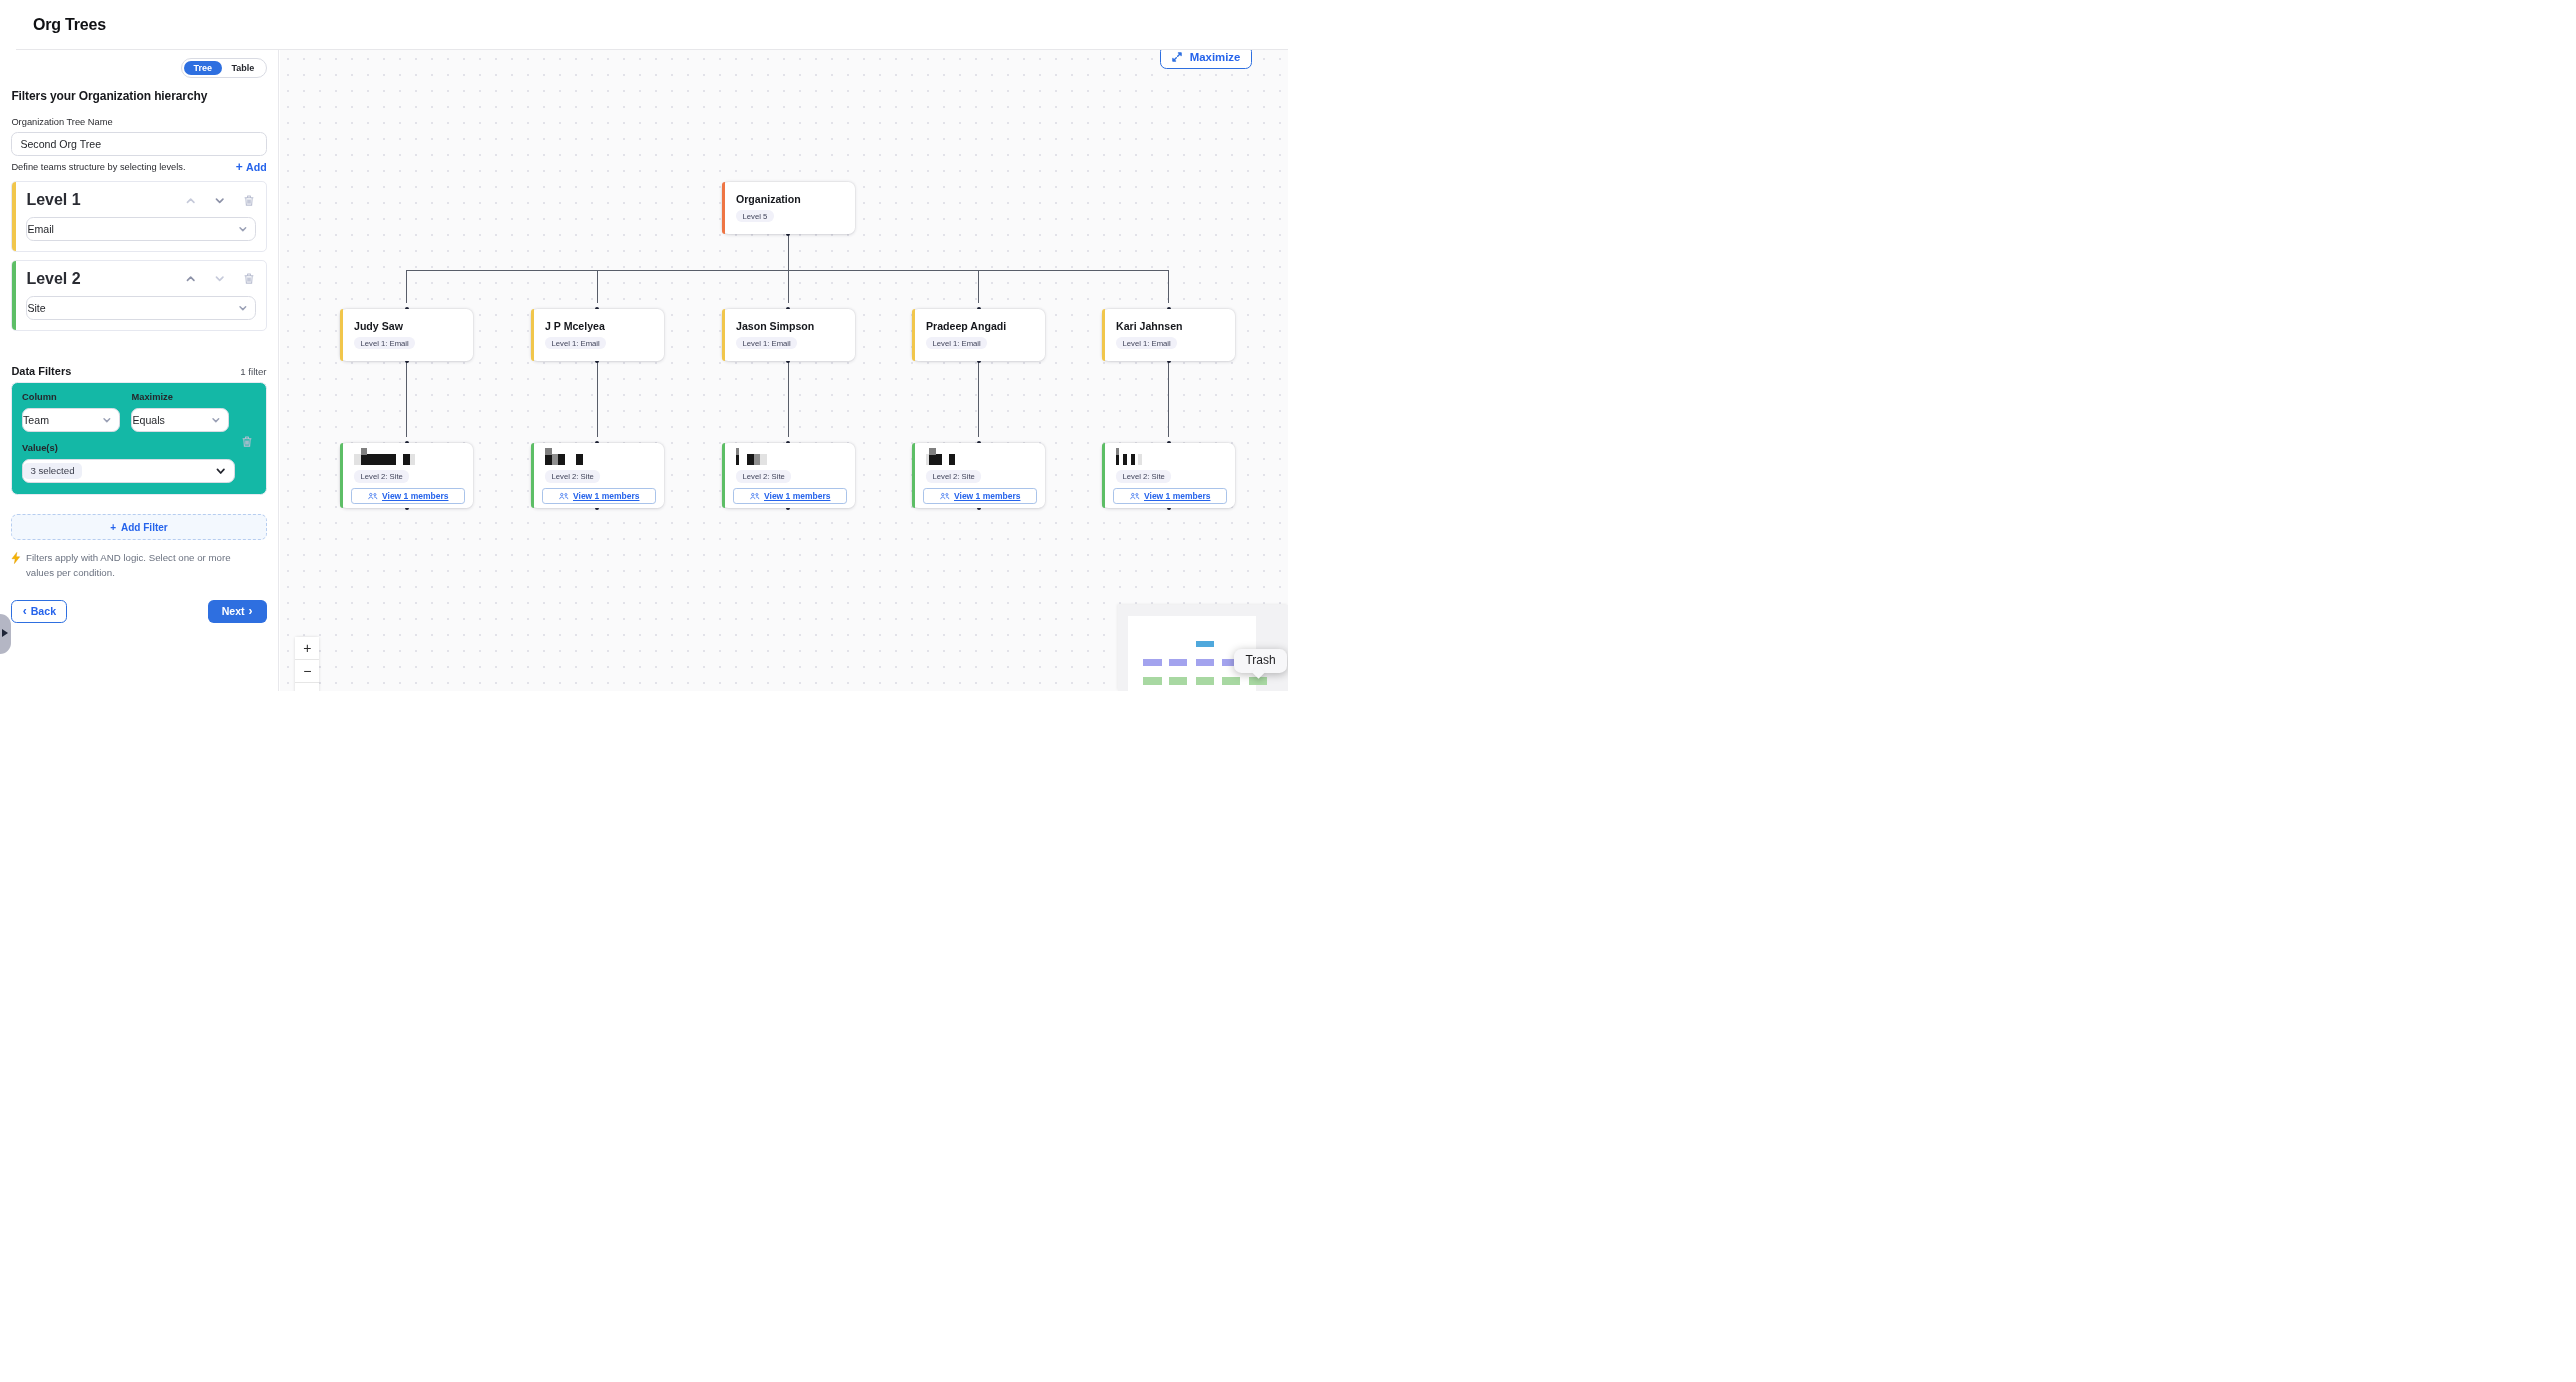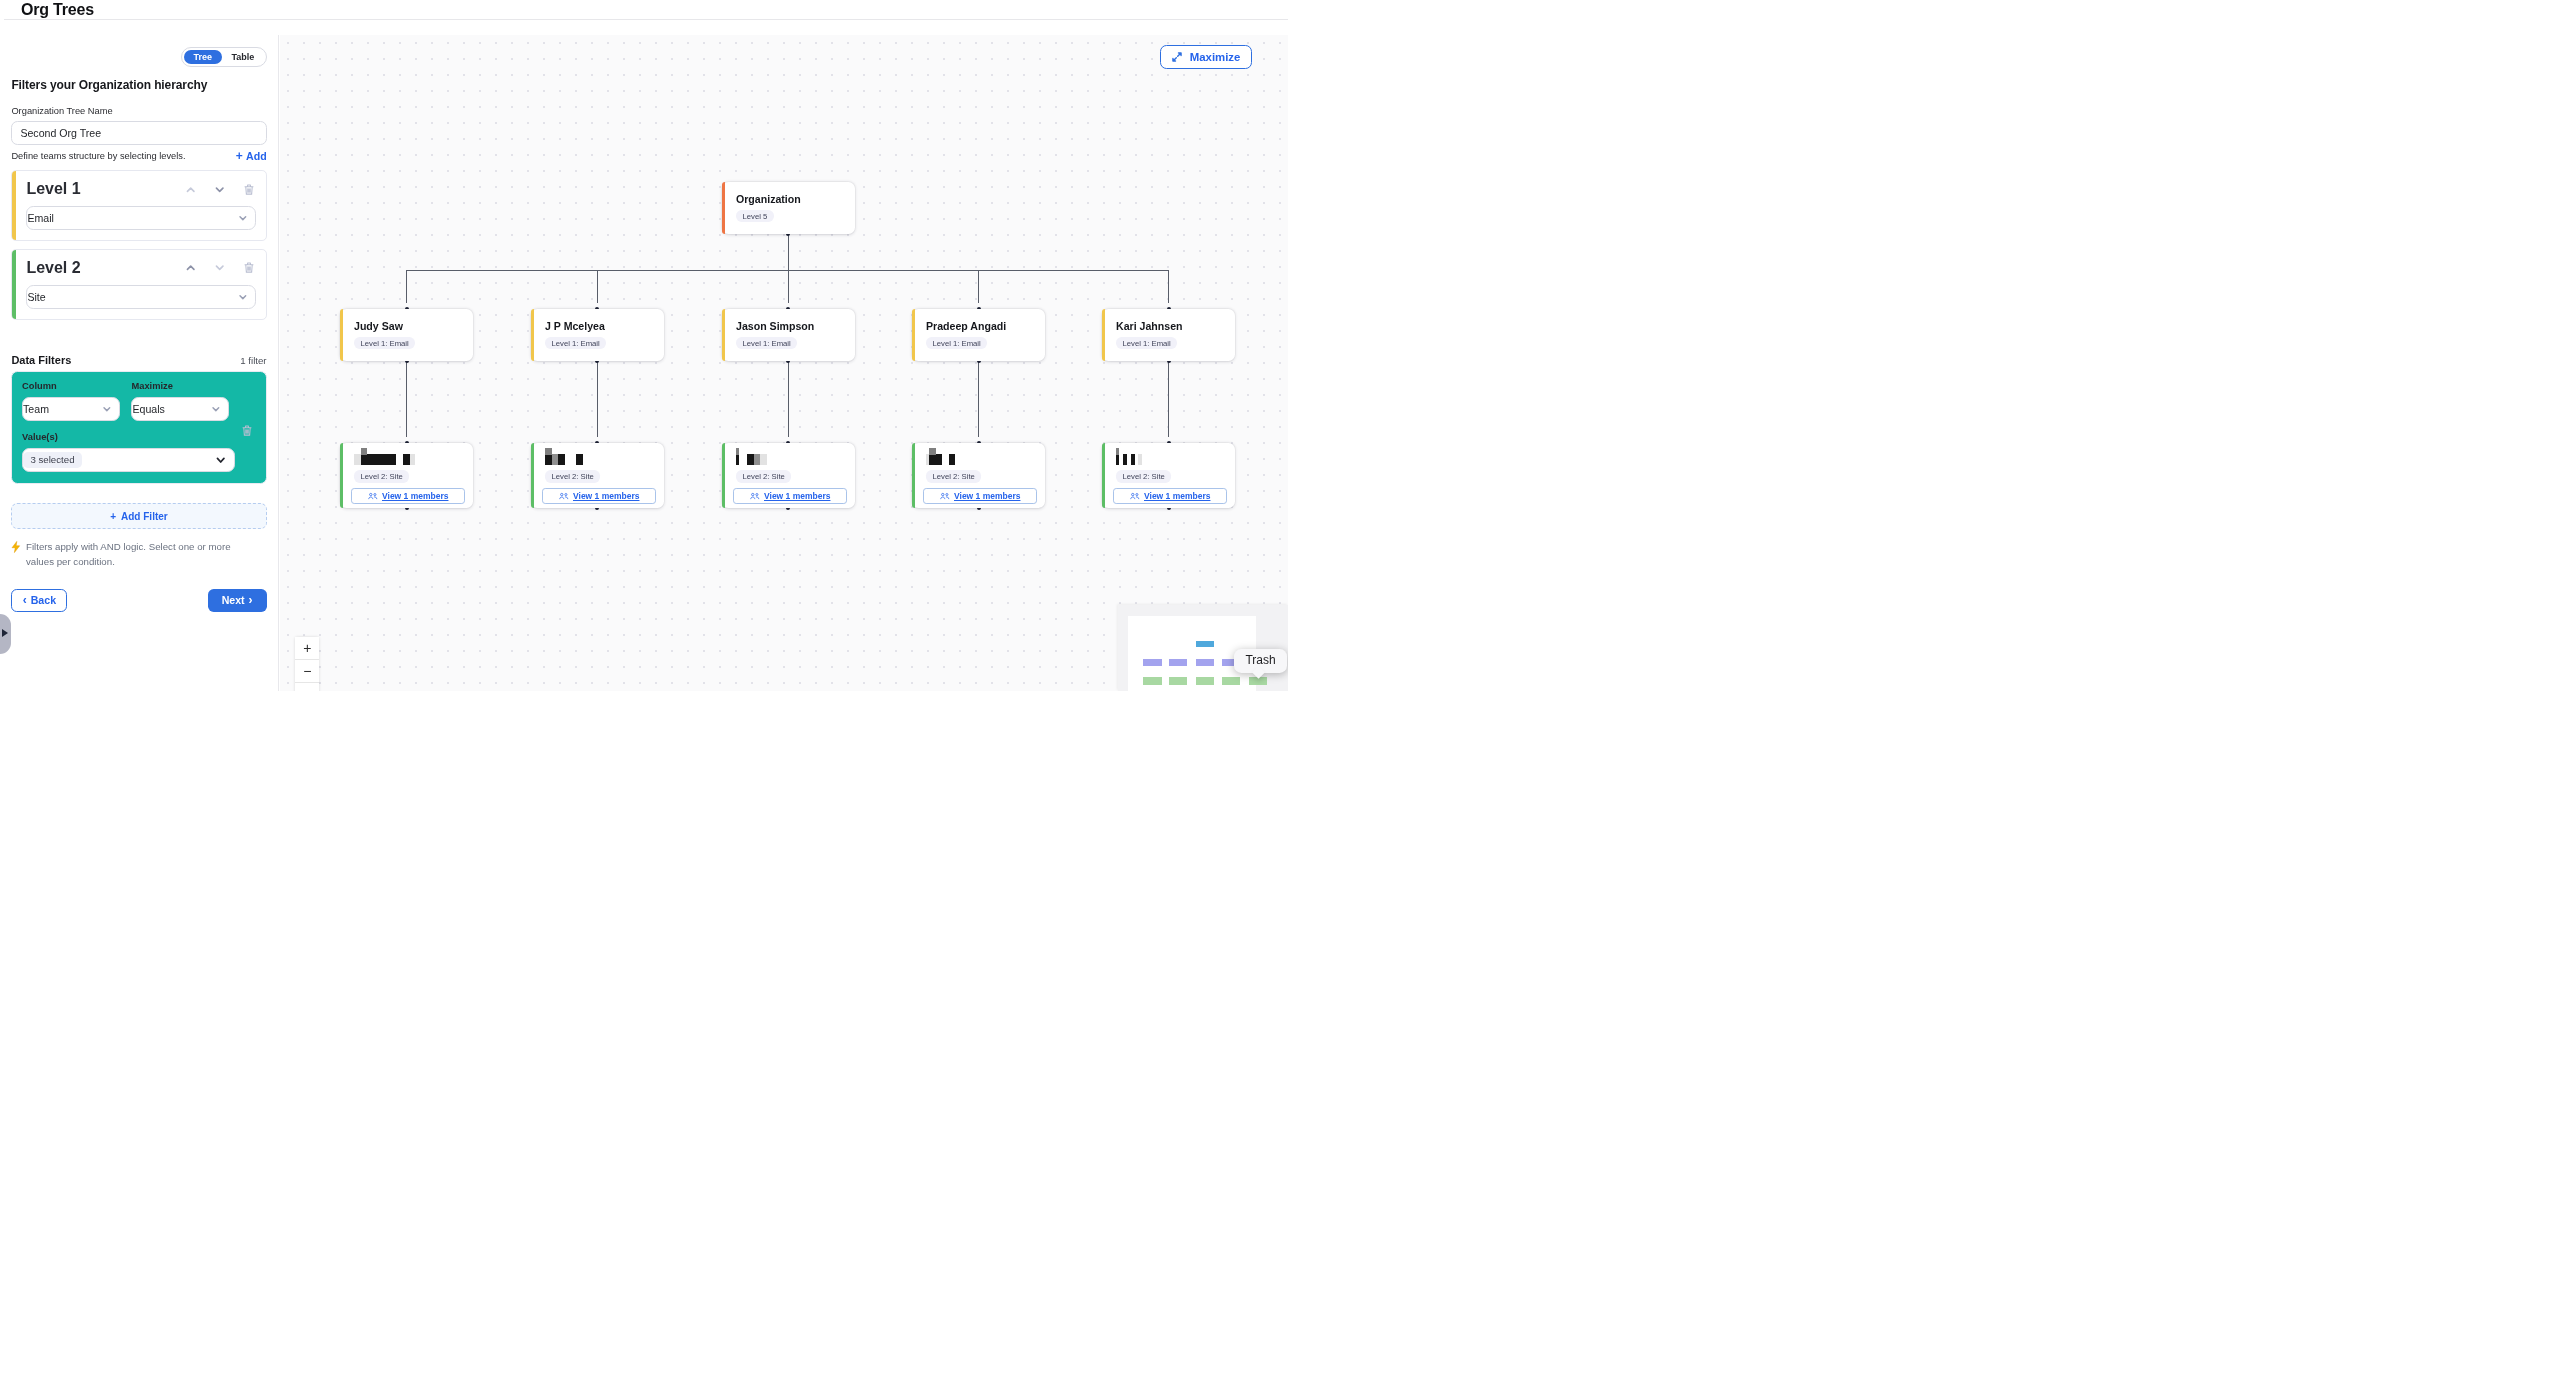--- a/index.html
+++ b/index.html
@@ -1,28 +1,28 @@
 <!DOCTYPE html>
 <html style="font-size:13px"><head>
 <meta charset="utf-8">
 <style>
   * { margin:0; padding:0; box-sizing:border-box; }
   html,body { width:1288px; height:691px; }
   body { font-family:"Liberation Sans", sans-serif; background:#fff; overflow:hidden; }
   #page { position:relative; width:1288px; height:691px; overflow:hidden; background:#fff; }
 
   
-  #header { position:absolute; left:4px; top:0; right:0; height:20px; background:#fff;
+  #header { position:absolute; left:16px; top:0; right:0; height:50px; background:#fff;
             border-bottom:0.8px solid #e7e7ea; display:flex; align-items:center; padding-left:17px; z-index:5; }
   #header h1 { font-size:16px; font-weight:700; color:#101114; letter-spacing:-0.2px; }
 
   
   #sidebar { position:absolute; left:0; top:35px; bottom:0; width:279px; background:#fff;
              border-right:0.8px solid #e8e8ec; padding:0 11.4px; z-index:4; }
-  .toggle-row { display:flex; justify-content:flex-end; margin-top:12px; }
+  .toggle-row { display:flex; justify-content:flex-end; margin-top:23px; }
   .seg-toggle { display:flex; align-items:center; background:#fff; border:0.8px solid #d9dbe3;
                 border-radius:811px; padding:1.6px; }
   .seg { font-size:9px; font-weight:700; padding:2.4px 9.7px; border-radius:811px; color:#26282e; cursor:pointer; }
   .seg.active { background:#2e6fe0; color:#fff; }
   #sidebar h2 { font-size:12px; font-weight:700; color:#17181c; margin-top:11.4px; letter-spacing:-0.1px; }
   .field-label { font-size:9.3px; color:#2b2c31; margin-top:14px; }
   .text-input { width:256px; height:24px; margin-top:4.9px; border:0.8px solid #d9dbe3; border-radius:6.5px;
                 padding:0 8px; font-size:10.6px; color:#1e2025; font-family:inherit; background:#fff; }
   .levels-head { display:flex; align-items:center; justify-content:space-between; margin-top:5px; }
   .levels-desc { font-size:9.3px; color:#2b2c31; }

